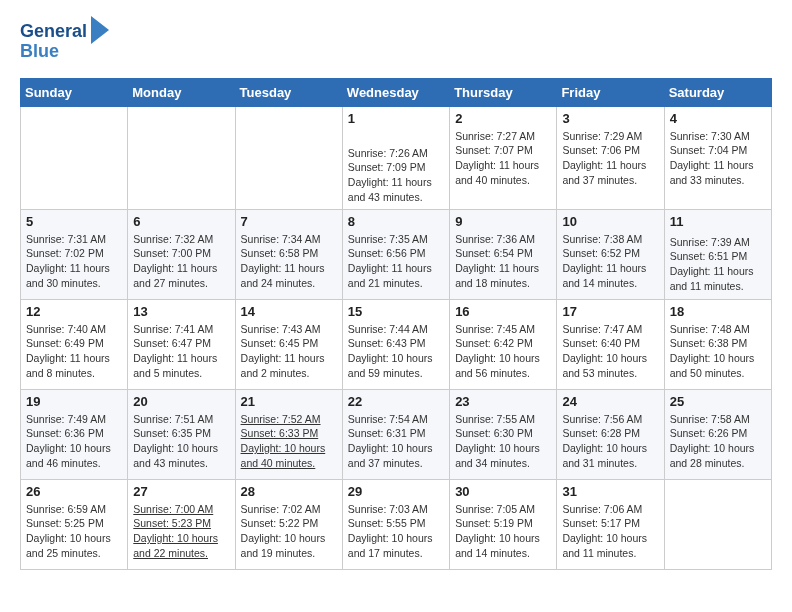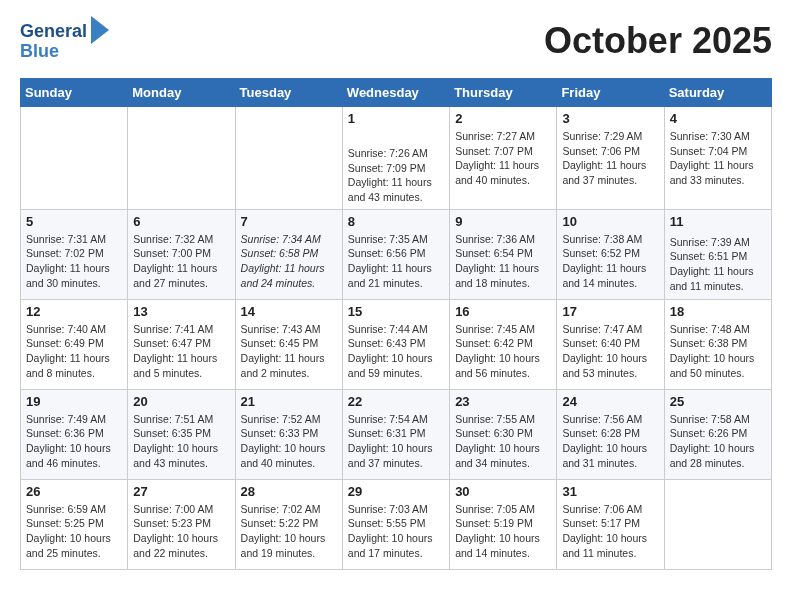--- a/index.html
+++ b/index.html
@@ -100,21 +100,20 @@
   <div class="logo">
     <div style="display:flex;flex-direction:column;align-items:flex-start;">
       <div style="display:flex;align-items:center;justify-content:space-between;">
         <span class="logo-text">General</span>
         <div class="logo-arrow"></div>
       </div>
       <span class="logo-text" style="color:#3a7fc1;margin-top:-2px;">Blue</span>
     </div>
   </div>
   <div class="title-block">
-    <div class="month-title">October 2025</div>
   </div>
 </div>
 
 <table>
   <thead>
     <tr>
     <th>Sunday</th>
         <th>Monday</th>
         <th>Tuesday</th>
         <th>Wednesday</th>
@@ -161,21 +160,21 @@
 Daylight: 11 hours and 30 minutes.</div>
         </td>
         <td>
           <div class="day-number">6</div>
           <div class="day-info" style="white-space: pre-line;">Sunrise: 7:32 AM
 Sunset: 7:00 PM
 Daylight: 11 hours and 27 minutes.</div>
         </td>
         <td>
           <div class="day-number">7</div>
-          <div class="day-info" style="white-space: pre-line; font-style: italic;">Sunrise: 7:34 AM
+          <div class="day-info" style="white-space: pre-line;">Sunrise: 7:34 AM
 Sunset: 6:58 PM
 Daylight: 11 hours and 24 minutes.</div>
         </td>
         <td>
           <div class="day-number">8</div>
           <div class="day-info" style="white-space: pre-line;">Sunrise: 7:35 AM
 Sunset: 6:56 PM
 Daylight: 11 hours and 21 minutes.</div>
         </td>
         <td>
@@ -249,21 +248,21 @@
 Daylight: 10 hours and 46 minutes.</div>
         </td>
         <td>
           <div class="day-number">20</div>
           <div class="day-info" style="white-space: pre-line;">Sunrise: 7:51 AM
 Sunset: 6:35 PM
 Daylight: 10 hours and 43 minutes.</div>
         </td>
         <td>
           <div class="day-number">21</div>
-          <div class="day-info" style="white-space: pre-line;">Sunrise: 7:52 AM
+          <div class="day-info" style="white-space: pre-line; text-decoration: underline;">Sunrise: 7:52 AM
 Sunset: 6:33 PM
 Daylight: 10 hours and 40 minutes.</div>
         </td>
         <td>
           <div class="day-number">22</div>
           <div class="day-info" style="white-space: pre-line;">Sunrise: 7:54 AM
 Sunset: 6:31 PM
 Daylight: 10 hours and 37 minutes.</div>
         </td>
         <td>
@@ -287,21 +286,21 @@
       </tr>
       <tr>
         <td>
           <div class="day-number">26</div>
           <div class="day-info" style="white-space: pre-line;">Sunrise: 6:59 AM
 Sunset: 5:25 PM
 Daylight: 10 hours and 25 minutes.</div>
         </td>
         <td>
           <div class="day-number">27</div>
-          <div class="day-info" style="white-space: pre-line;">Sunrise: 7:00 AM
+          <div class="day-info" style="white-space: pre-line; text-decoration: underline;">Sunrise: 7:00 AM
 Sunset: 5:23 PM
 Daylight: 10 hours and 22 minutes.</div>
         </td>
         <td>
           <div class="day-number">28</div>
           <div class="day-info" style="white-space: pre-line;">Sunrise: 7:02 AM
 Sunset: 5:22 PM
 Daylight: 10 hours and 19 minutes.</div>
         </td>
         <td>

